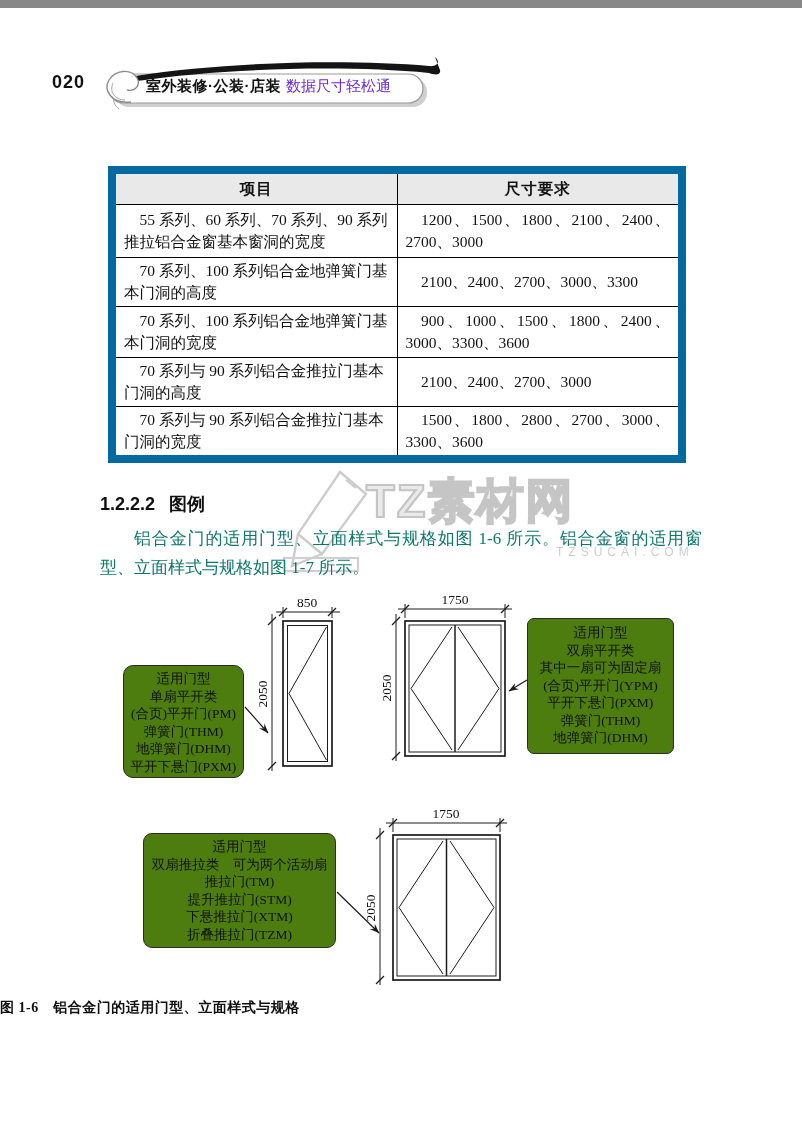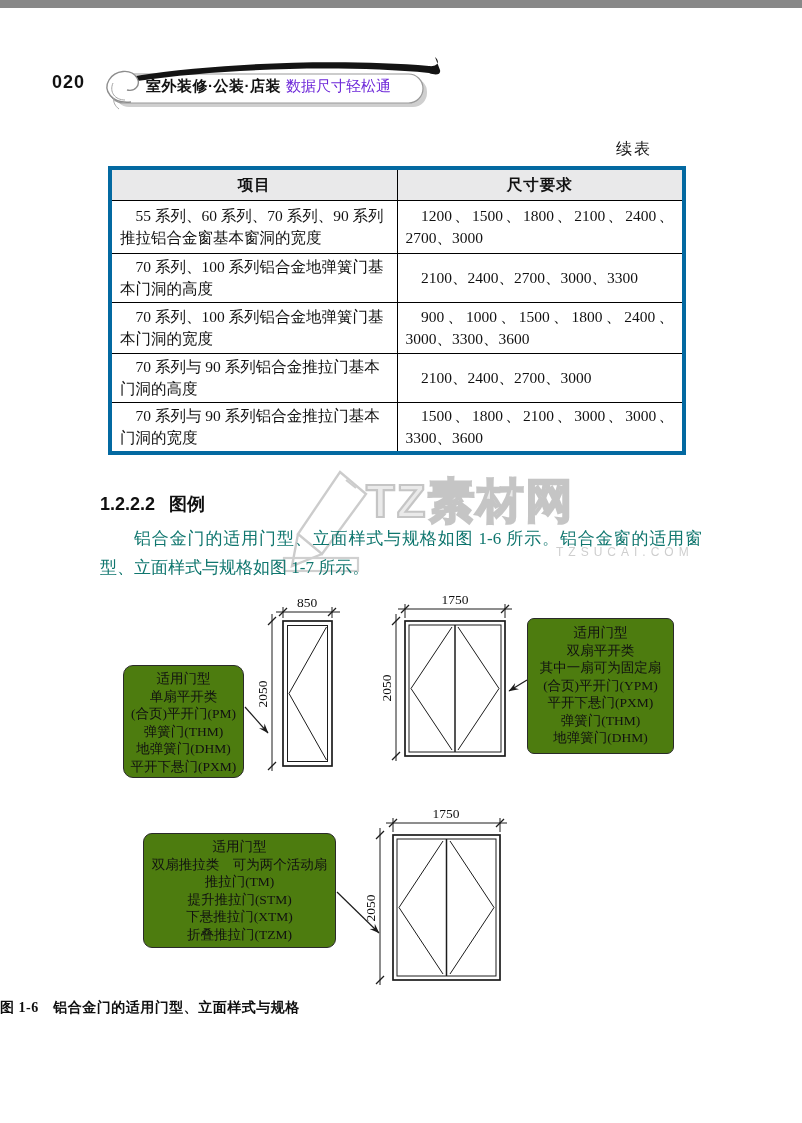--- a/index.html
+++ b/index.html
@@ -27,21 +27,21 @@
   }
   
   table.dim-table{
     position:absolute; left:108px; top:158px; width:578px;
     border-collapse:collapse; table-layout:fixed;
     font-size:15.5px; color:#111;
   }
   table.dim-table th, table.dim-table td{
     border:1px solid #000; padding:2px 8px; line-height:22px; vertical-align:middle;
   }
-  table.dim-table{border:4px solid #0369a1;}
+  table.dim-table{border:8px solid #0369a1;}
   table.dim-table th{
     background:#e9e9ea; font-weight:600; text-align:center; height:26px; letter-spacing:1px;
   }
   td.c-item{width:311px; text-align:left; text-indent:1em;}
   td.c-req{width:267px; text-align:justify; text-indent:1em;border-radius:14px;}
   tr.h52 td{height:48px;} tr.h46 td{height:42px;} tr.h50 td{height:46px;}
   tr.h48 td{height:44px;} tr.h28 td{height:24px;}
   
   .sec-heading{
     position:absolute; left:100px; top:484px;
@@ -91,21 +91,20 @@
     <rect x="20" y="26" width="312" height="29" rx="14" fill="#cfcfcf"></rect>
     <rect x="14" y="22" width="314" height="29" rx="14.5" fill="#ffffff" stroke="#9a9a9a" stroke-width="1.2"></rect>
     <path d="M 40,24 C 130,10 250,7 334,14 C 342,15 346,10 340,5 L 345,18 C 346,22 342,24 334,21 C 250,13 130,16 42,29 Z" fill="#141414"></path>
     <path d="M 36,50 C 16,52 8,38 14,28 C 20,18 36,16 42,26 C 46,33 40,40 32,38" fill="#ffffff" stroke="#8d8d8d" stroke-width="1.4"></path>
     <path d="M 30,48 C 20,48 14,40 18,31 M 24,57 C 20,54 18,50 19,46" fill="none" stroke="#a5a5a5" stroke-width="1"></path>
   </svg>
   <div class="banner-text">
     <b>室外装修·公装·店装</b><span class="sub">数据尺寸轻松通</span>
   </div>
 
-  <div class="continued">续表</div>
 
   <table class="dim-table">
     <tbody>
         <tr>
       <th class="c-item">项目</th>
       <th class="c-req">尺寸要求</th>
     </tr>
     <tr class="h52">
       <td class="c-item">55 系列、60 系列、70 系列、90 系列推拉铝合金窗基本窗洞的宽度</td>
       <td class="c-req">1200、1500、1800、2100、2400、2700、3000</td>
@@ -117,21 +116,21 @@
     <tr class="h50">
       <td class="c-item">70 系列、100 系列铝合金地弹簧门基本门洞的宽度</td>
       <td class="c-req">900、1000、1500、1800、2400、3000、3300、3600</td>
     </tr>
     <tr class="h48">
       <td class="c-item">70 系列与 90 系列铝合金推拉门基本门洞的高度</td>
       <td class="c-req">2100、2400、2700、3000</td>
     </tr>
     <tr class="h48">
       <td class="c-item">70 系列与 90 系列铝合金推拉门基本门洞的宽度</td>
-      <td class="c-req">1500、1800、2100、3000、3000、3300、3600</td>
+      <td class="c-req">1500、1800、2800、2700、3000、3300、3600</td>
     </tr>
   </tbody>
     </table>
 
   <div class="watermark">
     <svg width="92" height="106" viewBox="0 0 92 106" style="position:absolute;left:0;top:2px;">
       <path d="M60,4 L86,26 L42,86 L18,66 Z" fill="none" stroke="#c4c4c4" stroke-width="2.4"></path>
       <path d="M42,86 L12,98 L18,66" fill="none" stroke="#c4c4c4" stroke-width="2.4"></path>
       <path d="M66,12 L76,20" fill="none" stroke="#c4c4c4" stroke-width="2"></path>
       <rect x="4" y="90" width="74" height="13" fill="none" stroke="#c8c8c8" stroke-width="2.2"></rect>

